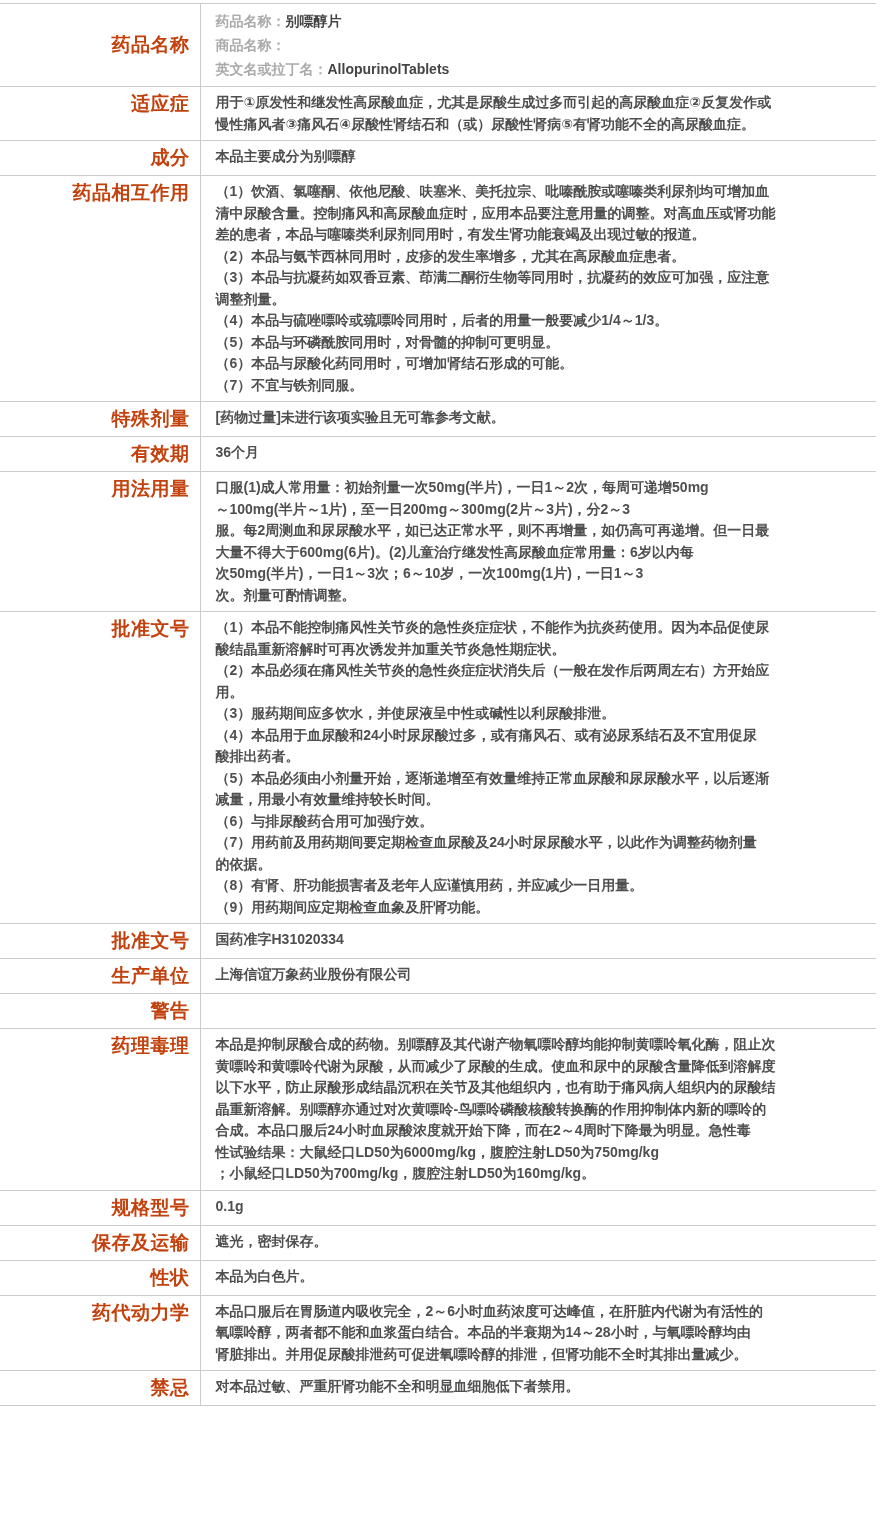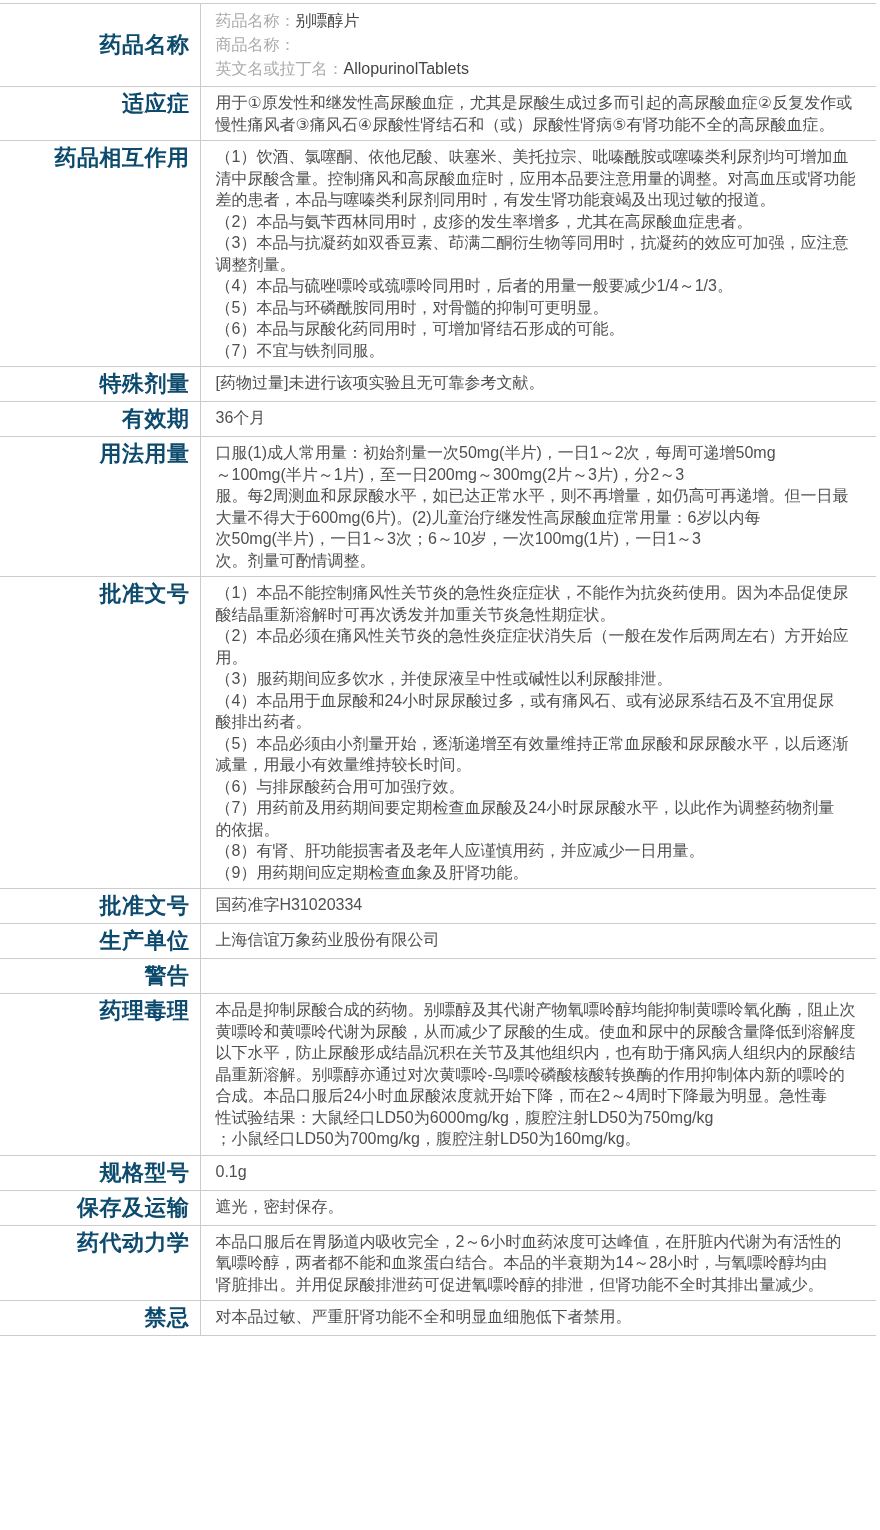--- a/index.html
+++ b/index.html
@@ -19,33 +19,34 @@
     border-top: 1px solid #cccccc;
     border-bottom: 1px solid #cccccc;
   }
   table.drug-table tr { border-top: 1px solid #cccccc; }
   th.row-label {
     width: 200px;
     border-right: 1px solid #cccccc;
     text-align: right;
     vertical-align: top;
     padding: 6px 10px 6px 0;
-    font-size: 22px;
+    font-size: 19px;
     line-height: 22px;
     font-weight: bold;
-    color: #0c4a6e;
+    color: #c2410c;
     letter-spacing: 0.5px;
   }
   tr.drug-name-row th.row-label { vertical-align: middle; }
   td.row-content {
     vertical-align: top;
     padding: 5px 16px 5px 15px;
-    font-size: 16px;
+    font-size: 14px;
     line-height: 21.5px;
     color: #4f4f4f;
+    font-weight: bold;
   }
   .cell-text {
     white-space: pre-wrap;
     min-height: 21px;
     word-break: break-all;
   }
   .field-line { line-height: 24px; white-space: nowrap; }
   .field-label { color: #aaaaaa; }
   .field-value { color: #444444; }
 </style>
@@ -68,20 +69,26 @@
             <span class="field-label">英文名或拉丁名：</span><span class="field-value">AllopurinolTablets</span>
           </div>
         </td>
       </tr>
 
       <tr>
         <th class="row-label">适应症</th>
         <td class="row-content">
             <div class="cell-text">用于①原发性和继发性高尿酸血症，尤其是尿酸生成过多而引起的高尿酸血症②反复发作或
 慢性痛风者③痛风石④尿酸性肾结石和（或）尿酸性肾病⑤有肾功能不全的高尿酸血症。</div>
+          </td>
+      </tr>
+      <tr>
+        <th class="row-label">成分</th>
+        <td class="row-content">
+            <div class="cell-text">本品主要成分为别嘌醇</div>
           </td>
       </tr>
       <tr>
         <th class="row-label">药品相互作用</th>
         <td class="row-content">
             <div class="cell-text">（1）饮酒、氯噻酮、依他尼酸、呋塞米、美托拉宗、吡嗪酰胺或噻嗪类利尿剂均可增加血
 清中尿酸含量。控制痛风和高尿酸血症时，应用本品要注意用量的调整。对高血压或肾功能
 差的患者，本品与噻嗪类利尿剂同用时，有发生肾功能衰竭及出现过敏的报道。
 （2）本品与氨苄西林同用时，皮疹的发生率增多，尤其在高尿酸血症患者。
 （3）本品与抗凝药如双香豆素、茚满二酮衍生物等同用时，抗凝药的效应可加强，应注意
@@ -170,20 +177,26 @@
             <div class="cell-text">0.1g</div>
           </td>
       </tr>
       <tr>
         <th class="row-label">保存及运输</th>
         <td class="row-content">
             <div class="cell-text">遮光，密封保存。</div>
           </td>
       </tr>
       <tr>
+        <th class="row-label">性状</th>
+        <td class="row-content">
+            <div class="cell-text">本品为白色片。</div>
+          </td>
+      </tr>
+      <tr>
         <th class="row-label">药代动力学</th>
         <td class="row-content">
             <div class="cell-text">本品口服后在胃肠道内吸收完全，2～6小时血药浓度可达峰值，在肝脏内代谢为有活性的
 氧嘌呤醇，两者都不能和血浆蛋白结合。本品的半衰期为14～28小时，与氧嘌呤醇均由
 肾脏排出。并用促尿酸排泄药可促进氧嘌呤醇的排泄，但肾功能不全时其排出量减少。</div>
           </td>
       </tr>
       <tr>
         <th class="row-label">禁忌</th>
         <td class="row-content">

